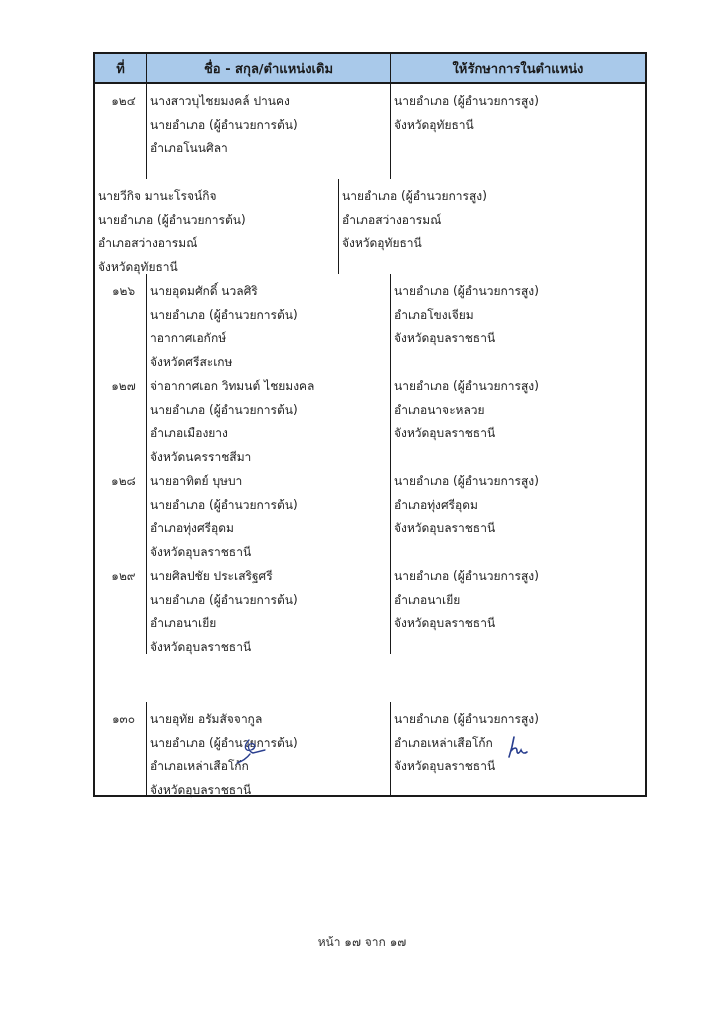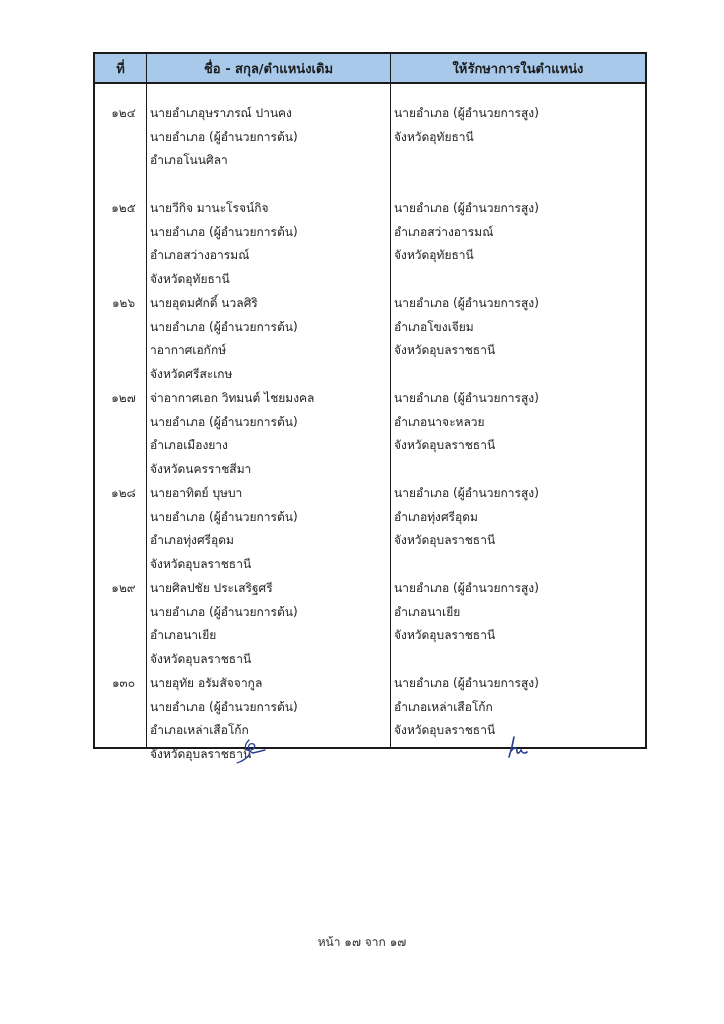--- a/index.html
+++ b/index.html
@@ -47,26 +47,26 @@
     }
     .col-no { width: 52px; border-right: 1px solid #1a1a1a; }
     .col-name { width: 244px; border-right: 1px solid #1a1a1a; }
     .col-new { flex: 1; }
     .tbody { display: block; }
     .row {
       display: flex;
       height: 95px;
       box-sizing: border-box;
     }
-    .row:last-child { height: 93px; }
+    .row:last-child { height: 93px; margin-top: 48px; }
     .td {
       box-sizing: border-box;
       font-size: 12px;
       line-height: 23.5px;
-      padding-top: 18px;
+      padding-top: 6px;
     }
     .td.col-no {
       text-align: center;
       padding-left: 6px;
       font-size: 12px;
       color: #333;
     }
     .td.col-name { padding-left: 3px; }
     .td.col-new { padding-left: 3px; }
     .line { display: block; white-space: nowrap; }
@@ -95,32 +95,31 @@
       <div class="th col-no">ที่</div>
       <div class="th col-name">ชื่อ - สกุล/ตำแหน่งเดิม</div>
       <div class="th col-new">ให้รักษาการในตำแหน่ง</div>
     </div>
 
     <div class="tbody" id="tbody">
 
       <div class="row">
         <div class="td col-no">๑๒๔</div>
         <div class="td col-name">
-          <span class="line">นายอำเภอุษราภรณ์ ปานคง</span>
+          <span class="line">นางสาวบุไชยมงคล์ ปานคง</span>
           <span class="line">นายอำเภอ (ผู้อำนวยการต้น)</span>
           <span class="line">อำเภอโนนศิลา</span>
         </div>
         <div class="td col-new">
           <span class="line">นายอำเภอ (ผู้อำนวยการสูง)</span>
           <span class="line">จังหวัดอุทัยธานี</span>
         </div>
       </div>
 
       <div class="row">
-        <div class="td col-no">๑๒๕</div>
         <div class="td col-name">
           <span class="line">นายวีกิจ มานะโรจน์กิจ</span>
           <span class="line">นายอำเภอ (ผู้อำนวยการต้น)</span>
           <span class="line">อำเภอสว่างอารมณ์</span>
           <span class="line">จังหวัดอุทัยธานี</span>
         </div>
         <div class="td col-new">
           <span class="line">นายอำเภอ (ผู้อำนวยการสูง)</span>
           <span class="line">อำเภอสว่างอารมณ์</span>
           <span class="line">จังหวัดอุทัยธานี</span>

